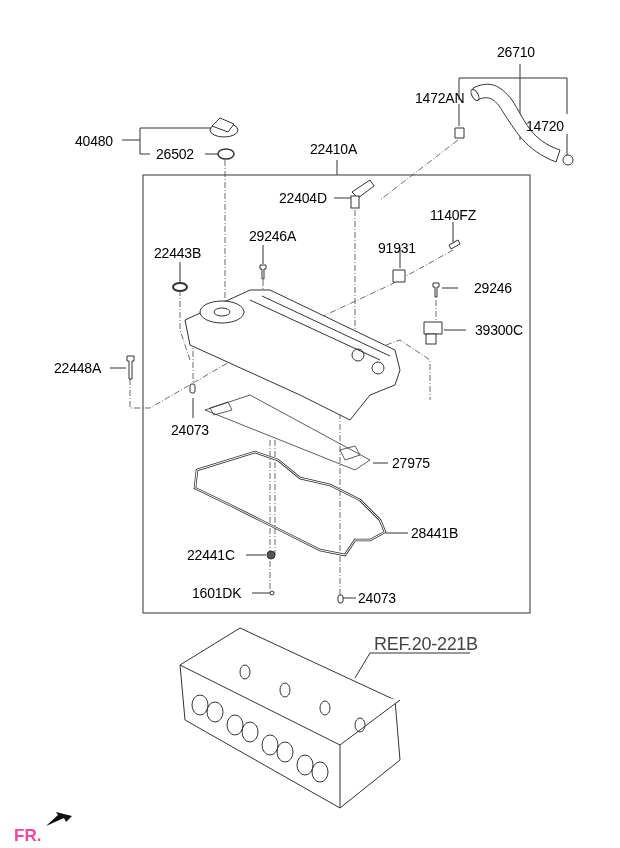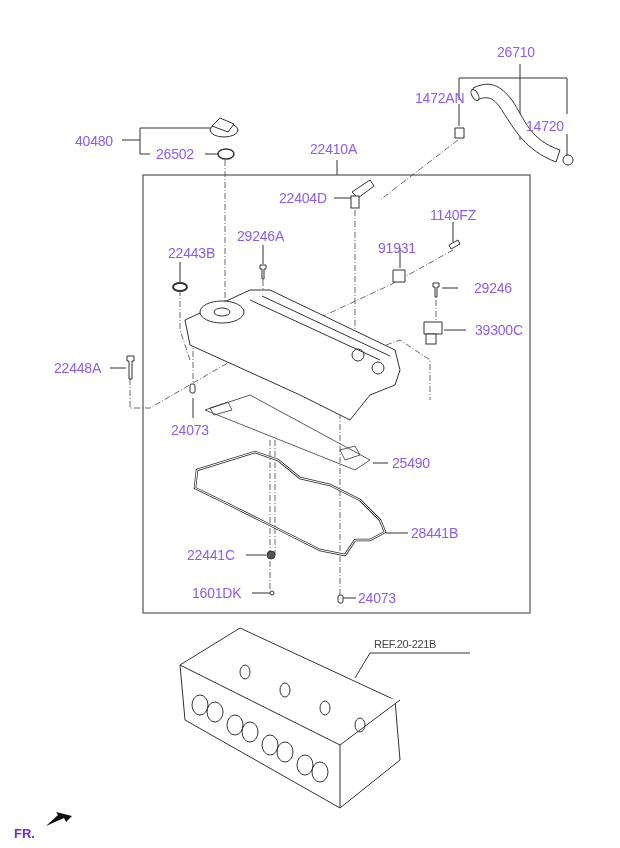--- a/index.html
+++ b/index.html
@@ -1,21 +1,21 @@
 <!DOCTYPE html>
 <html><head>
 <meta charset="utf-8">
 <style>
   html, body { margin: 0; padding: 0; background: #ffffff; }
   body { width: 620px; height: 848px; position: relative; overflow: hidden;
          font-family: "Liberation Sans", sans-serif; color: #1a1a1a; }
   svg { position: absolute; left: 0; top: 0; }
-  .lbl { position: absolute; font-size: 14px; line-height: 16px; white-space: nowrap; color: #8b5cf6; letter-spacing: -0.2px; }
-  .ref { position: absolute; font-size: 11px; line-height: 16px; color: #444; letter-spacing: -0.3px; }
-  .fr { position: absolute; font-size: 13px; font-weight: bold; color: #6d28d9; }
+  .lbl { position: absolute; font-size: 14px; line-height: 16px; white-space: nowrap; color: #000000; letter-spacing: -0.2px; }
+  .ref { position: absolute; font-size: 18px; line-height: 16px; color: #444; letter-spacing: -0.3px; }
+  .fr { position: absolute; font-size: 17px; font-weight: bold; color: #ec4899; }
 </style>
 </head>
 <body>
 
 <svg width="620" height="848" viewBox="0 0 620 848" xmlns="http://www.w3.org/2000/svg">
   <g fill="none" stroke="#333" stroke-width="1">
 
     <path d="M459 78 H567 M520 64 V78 M459 78 V100 M567 78 V114 M520 78 V140"></path>
 
     <path d="M459 104 V126"></path>
@@ -163,25 +163,25 @@
 
 <div class="lbl" style="left:497px;top:44px">26710</div>
 <div class="lbl" style="left:415px;top:90px">1472AN</div>
 <div class="lbl" style="left:526px;top:118px">14720</div>
 <div class="lbl" style="left:75px;top:133px">40480</div>
 <div class="lbl" style="left:156px;top:146px">26502</div>
 <div class="lbl" style="left:310px;top:141px">22410A</div>
 <div class="lbl" style="left:279px;top:190px">22404D</div>
 <div class="lbl" style="left:430px;top:207px">1140FZ</div>
 <div class="lbl" style="left:378px;top:240px">91931</div>
-<div class="lbl" style="left:237px;top:228px">29246A</div>
-<div class="lbl" style="left:168px;top:245px">22443B</div>
+<div class="lbl" style="left:249px;top:228px">29246A</div>
+<div class="lbl" style="left:154px;top:245px">22443B</div>
 <div class="lbl" style="left:474px;top:280px">29246</div>
 <div class="lbl" style="left:475px;top:322px">39300C</div>
 <div class="lbl" style="left:54px;top:360px">22448A</div>
 <div class="lbl" style="left:171px;top:422px">24073</div>
-<div class="lbl" style="left:392px;top:455px">25490</div>
+<div class="lbl" style="left:392px;top:455px">27975</div>
 <div class="lbl" style="left:411px;top:525px">28441B</div>
 <div class="lbl" style="left:187px;top:547px">22441C</div>
 <div class="lbl" style="left:192px;top:585px">1601DK</div>
 <div class="lbl" style="left:358px;top:590px">24073</div>
 <div class="ref" style="left:374px;top:636px">REF.20-221B</div>
 <div class="fr" style="left:14px;top:826px">FR.</div>
 
 </body></html>

